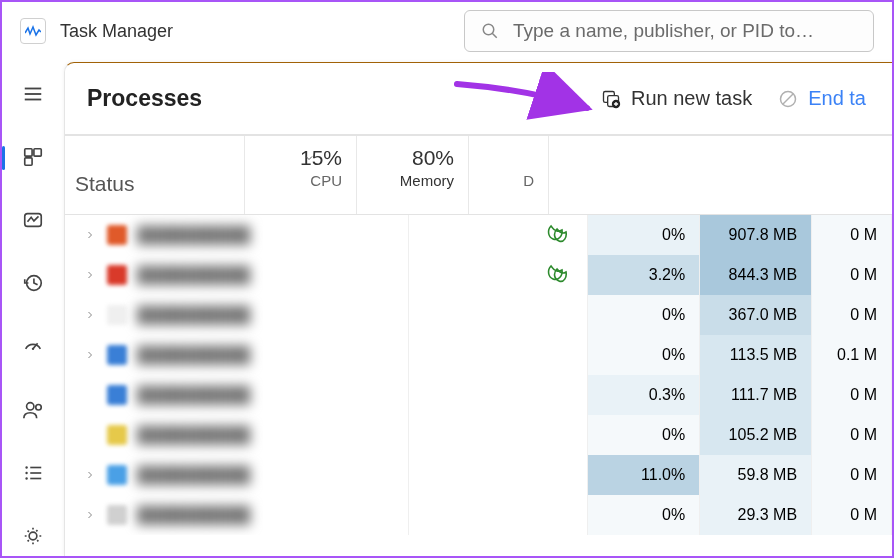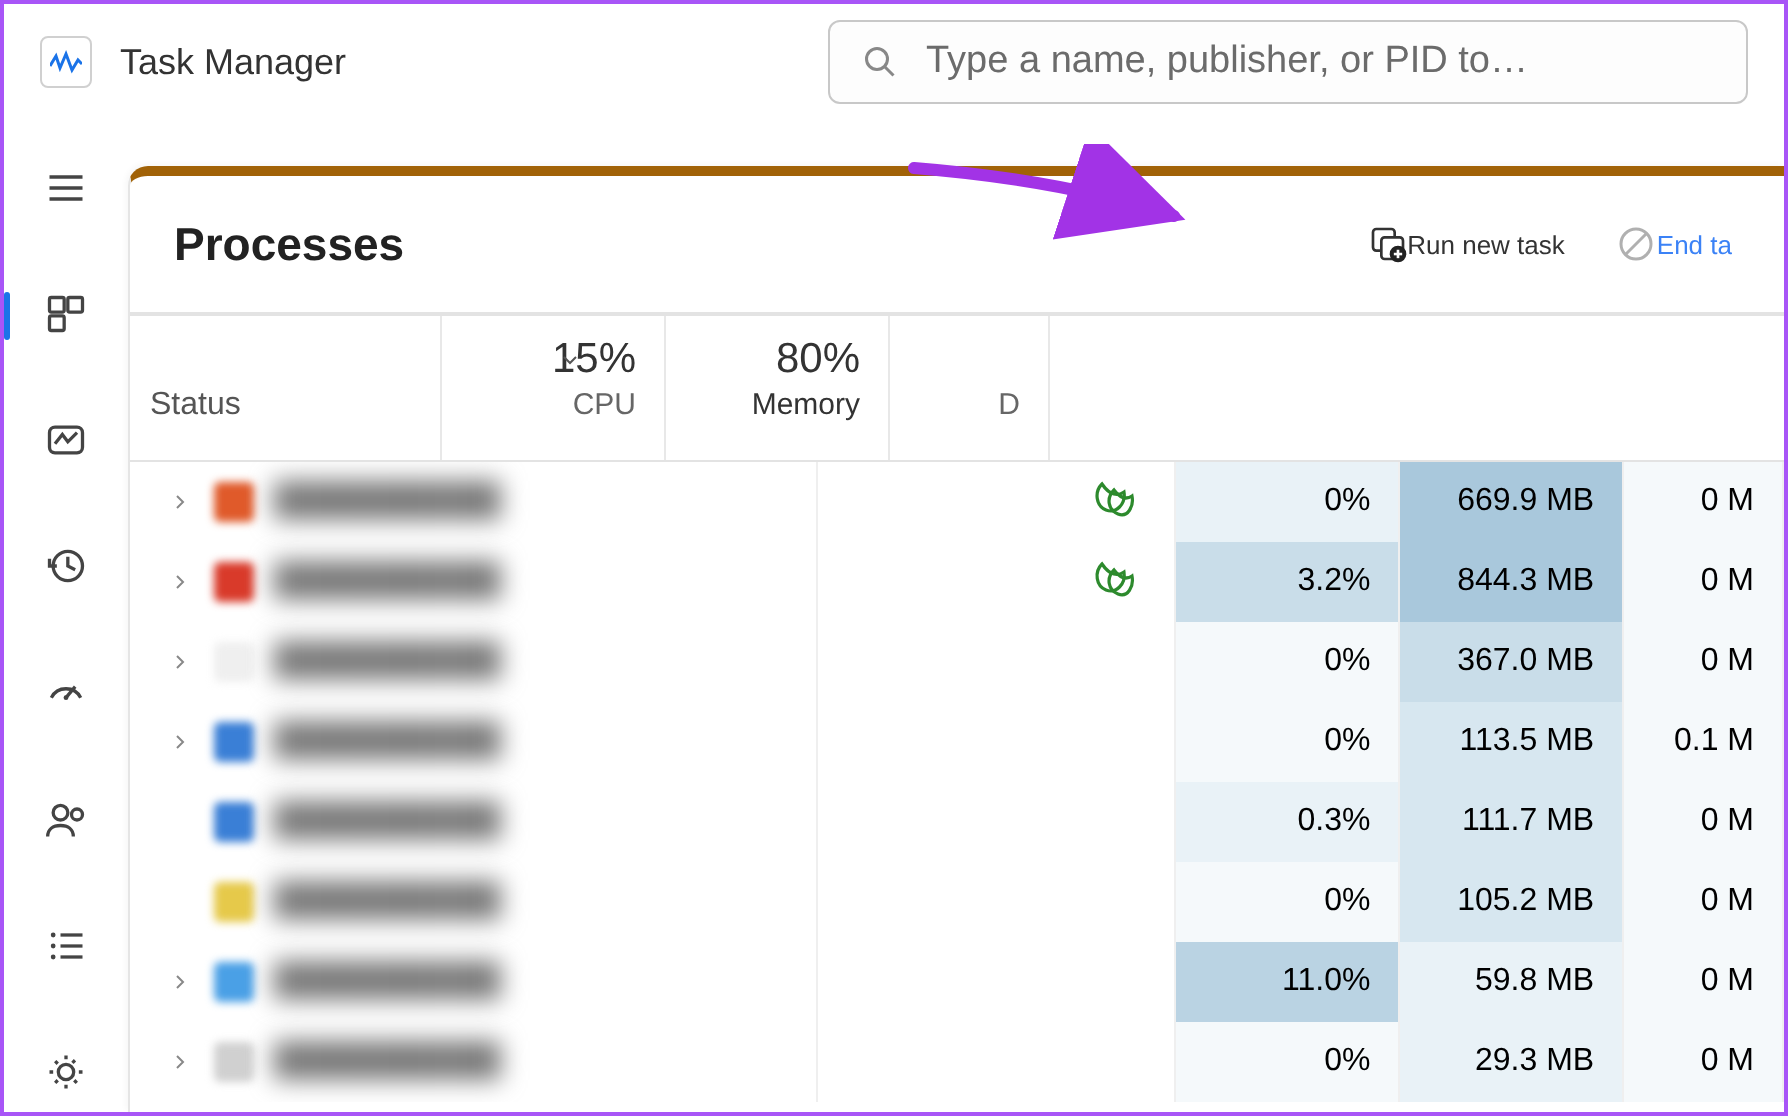--- a/index.html
+++ b/index.html
@@ -1,40 +1,40 @@
 <!DOCTYPE html>
 <html><head>
   <meta charset="utf-8">
   <style>
     * { margin: 0; padding: 0; box-sizing: border-box; font-family: 'Segoe UI', sans-serif; }
     body { width: 894px; height: 558px; overflow: hidden; background: #fff; border: 2px solid #a855f7; position: relative; }
     
     .topbar { display: flex; align-items: center; padding: 8px 18px; gap: 14px; }
     .app-icon { width: 26px; height: 26px; border: 1px solid #d0d0d0; border-radius: 4px; display: flex; align-items: center; justify-content: center; }
     .app-title { font-size: 18px; color: #333; }
-    .search-box { margin-left: auto; width: 460px; height: 42px; border: 1px solid #c8c8c8; border-radius: 6px; display: flex; align-items: center; padding: 0 16px; gap: 14px; background: #fdfdfd; }
+    .search-box { margin-left: auto; width: 410px; height: 42px; border: 1px solid #c8c8c8; border-radius: 6px; display: flex; align-items: center; padding: 0 16px; gap: 14px; background: #fdfdfd; }
     .search-box span { color: #6b6b6b; font-size: 19px; white-space: nowrap; overflow: hidden; text-overflow: ellipsis; }
     
     .layout { display: flex; height: calc(100% - 58px); }
     
     .sidebar { width: 62px; display: flex; flex-direction: column; align-items: center; gap: 24px; padding-top: 14px; flex-shrink: 0; }
     .side-item { width: 42px; height: 42px; display: flex; align-items: center; justify-content: center; border-radius: 6px; cursor: pointer; position: relative; }
     .side-item.active::before { content: ''; position: absolute; left: -10px; top: 9px; width: 3px; height: 24px; background: #1a73e8; border-radius: 2px; }
     
-    .main { flex: 1; background: #fff; border-radius: 10px 0 0 0; border-top: 5px solid #a16207; border-left: 1px solid #e5e5e5; margin-top: 23px; overflow: hidden; display: flex; flex-direction: column; box-shadow: -1px -1px 3px rgba(0,0,0,0.04); }
+    .main { flex: 1; background: #fff; border-radius: 10px 0 0 0; border-top: 1px solid #a16207; border-left: 1px solid #e5e5e5; margin-top: 2px; overflow: hidden; display: flex; flex-direction: column; box-shadow: -1px -1px 3px rgba(0,0,0,0.04); }
     
     .header-row { display: flex; align-items: center; padding: 18px 22px; gap: 18px; border-bottom: 2px solid #e3e3e3; }
     .page-title { font-size: 23px; font-weight: 600; color: #222; }
     .hdr-spacer { flex: 1; }
-    .hdr-btn { display: flex; align-items: center; font-size: 13px; color: #333; cursor: pointer; padding: 6px 4px; }
+    .hdr-btn { display: flex; align-items: center; gap: 10px; font-size: 20px; color: #333; cursor: pointer; padding: 6px 4px; }
     .hdr-btn.disabled { color: #3b82f6; }
     
     .col-headers { display: flex; border-bottom: 1px solid #e3e3e3; }
     .col-name { width: 344px; padding: 36px 0 18px 18px; font-size: 16px; color: #555; border-right: 1px solid #e8e8e8; }
-    .col-status { width: 156px; padding: 36px 0 18px 10px; font-size: 16px; color: #555; border-right: 1px solid #e8e8e8; }
+    .col-status { width: 180px; padding: 36px 0 18px 10px; font-size: 21px; color: #555; border-right: 1px solid #e8e8e8; }
     .col-metric { width: 112px; padding: 10px 14px 18px; text-align: right; border-right: 1px solid #e8e8e8; }
     .col-metric .pct { font-size: 21px; color: #333; margin-bottom: 2px; }
     .col-metric .lbl { font-size: 15px; color: #666; }
     .col-metric.hot .pct, .col-metric.hot .lbl { color: #333; }
     .chev-small { position: absolute; margin-left: -64px; margin-top: 2px; }
     
     .rows { overflow: hidden; }
     .row { display: flex; height: 40px; align-items: stretch; font-size: 16px; }
     .c-name { width: 344px; display: flex; align-items: center; padding-left: 18px; gap: 10px; border-right: 1px solid #efefef; }
     .expander { width: 14px; height: 14px; display: flex; align-items: center; justify-content: center; color: #888; flex-shrink: 0; }
@@ -190,21 +190,21 @@
             <span class="proc-icon" style="background:#e05a2a"></span>
             <span class="proc-label">██████████</span>
           </div>
           <div class="c-status">
             <span class="leaf"><svg width="24" height="20" viewBox="0 0 24 20">
                 <path d="M6 3 C2 7 3 14 8 16 C13 18 18 13 17 7 C14 9 10 9 6 3 Z" stroke="#2d8a2d" stroke-width="1.6" fill="none"></path>
                 <path d="M12 6 C8 10 9 16 14 18 C19 20 22 14 21 9 C18 11 15 10 12 6 Z" stroke="#2d8a2d" stroke-width="1.6" fill="none"></path>
               </svg></span>
           </div>
           <div class="c-cpu h1">0%</div>
-          <div class="c-mem h5">669.9 MB</div>
+          <div class="c-mem h5">907.8 MB</div>
           <div class="c-disk h0">0 M</div>
         </div>
         <div class="row">
           <div class="c-name">
             <span class="expander">
               <svg width="12" height="12" viewBox="0 0 24 24">
                 <polyline points="9,6 15,12 9,18" stroke="#888" stroke-width="2" fill="none"></polyline>
               </svg>
             </span>
             <span class="proc-icon" style="background:#d93a2a"></span>

